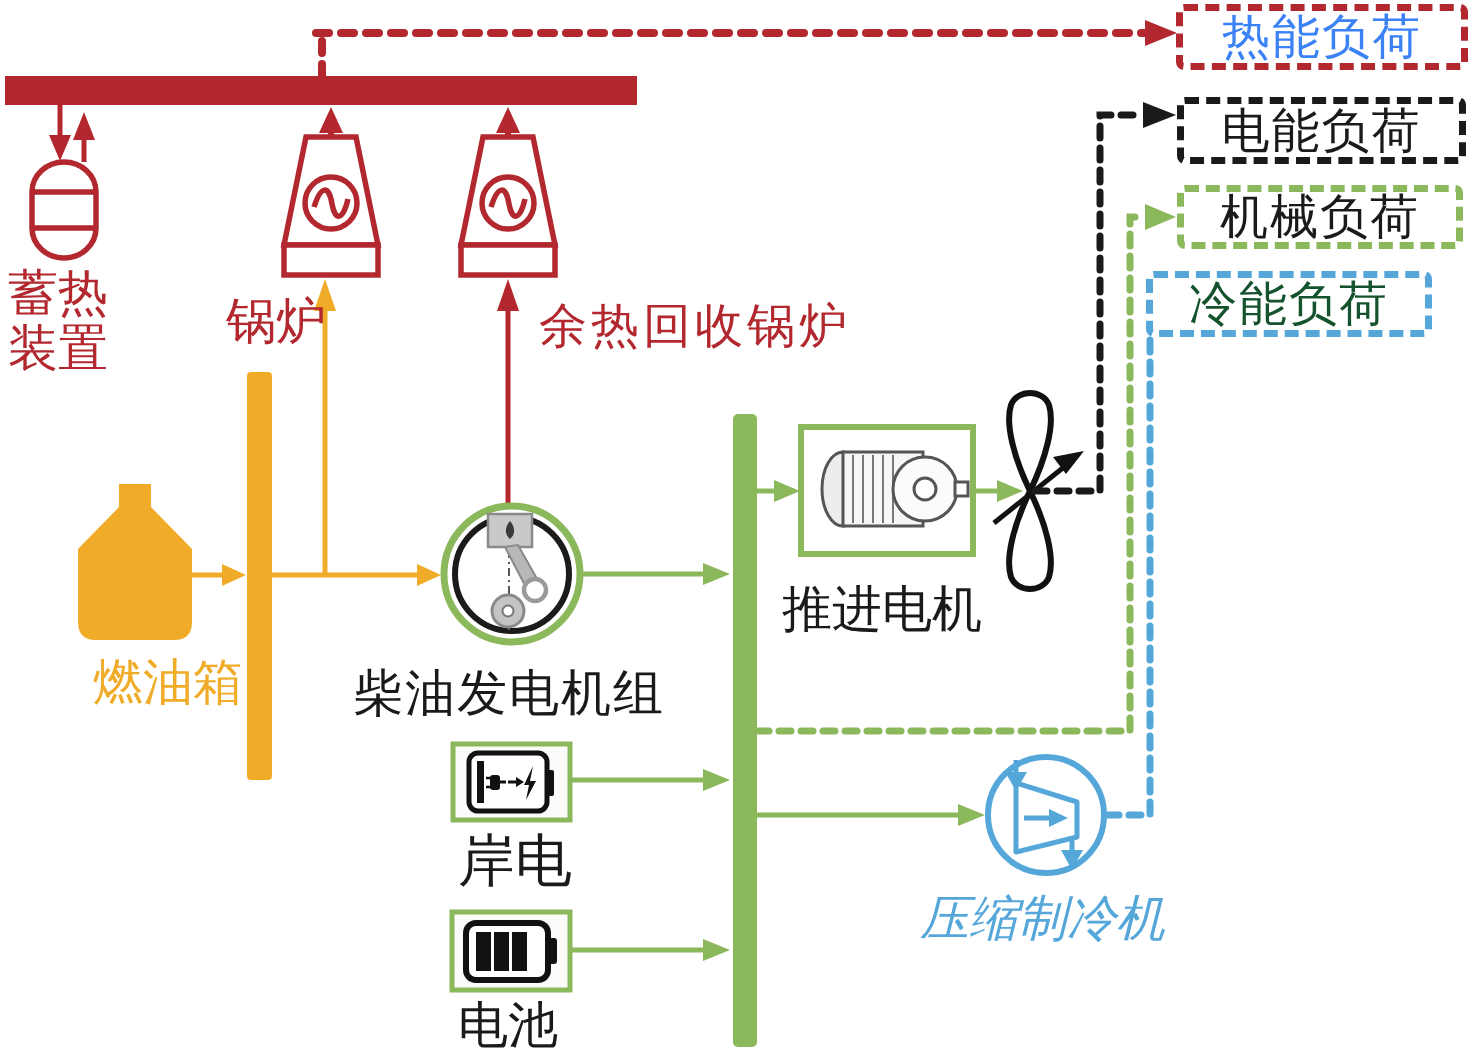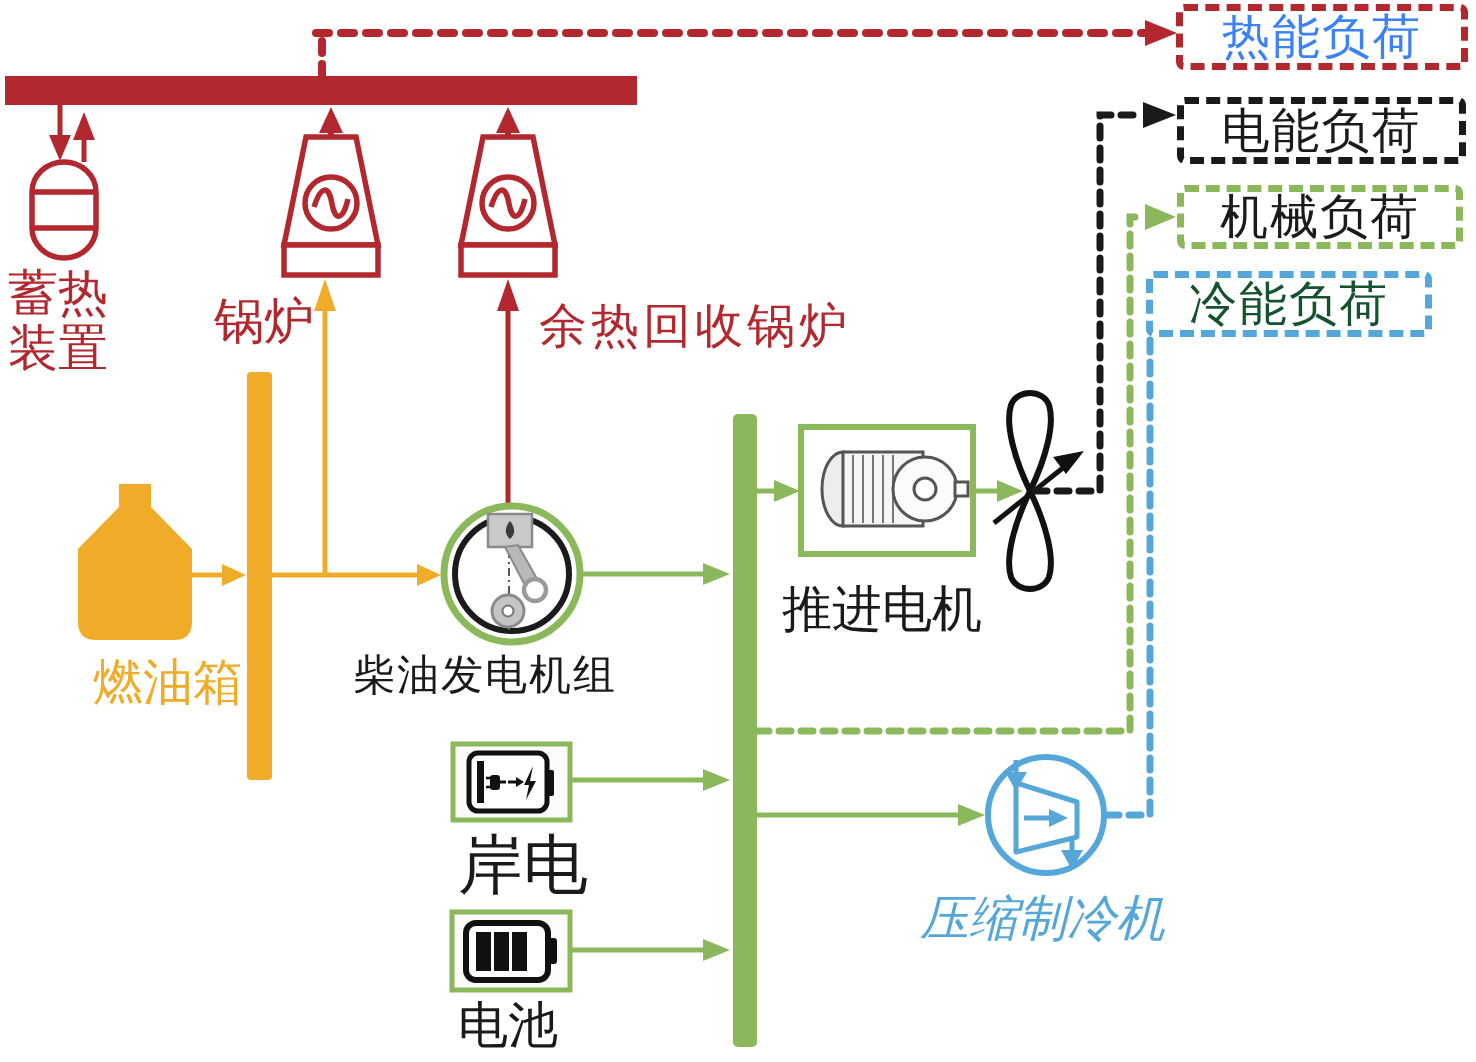--- a/index.html
+++ b/index.html
@@ -213,22 +213,22 @@
     <span>机械负荷</span>
   </div>
   <div class="load-box" style="left: 1146px; top: 271px; width: 286px; height: 66px; border-color: rgb(85, 167, 218); color: #14532d;">
     <span>冷能负荷</span>
   </div>
 
   <div class="lbl red" style="left:8px;top:266px;font-size:50px;">
     <div>蓄热</div>
     <div>装置</div>
   </div>
-  <div class="lbl red" style="left:214px;top:294px;font-size:50px;">锅炉</div>
+  <div class="lbl red" style="left:226px;top:294px;font-size:50px;">锅炉</div>
   <div class="lbl red" style="left:539px;top:300px;font-size:48px;letter-spacing:4px;">余热回收锅炉</div>
   <div class="lbl orange" style="left:53px;top:655px;font-size:50px;margin-left:40px;">燃油箱</div>
-  <div class="lbl black" style="left:353px;top:652px;font-size:42px;letter-spacing:2px;">柴油发电机组</div>
+  <div class="lbl black" style="left:353px;top:666px;font-size:50px;letter-spacing:2px;">柴油发电机组</div>
   <div class="lbl black" style="left:782px;top:582px;font-size:50px;">推进电机</div>
-  <div class="lbl black" style="left:458px;top:830px;font-size:65px;">岸电</div>
+  <div class="lbl black" style="left:458px;top:830px;font-size:57px;">岸电</div>
   <div class="lbl black" style="left:458px;top:998px;font-size:50px;">电池</div>
   <div class="lbl blue" style="left:920px;top:892px;font-size:49px;">压缩制冷机</div>
 
 </div>
 
 </body></html>

